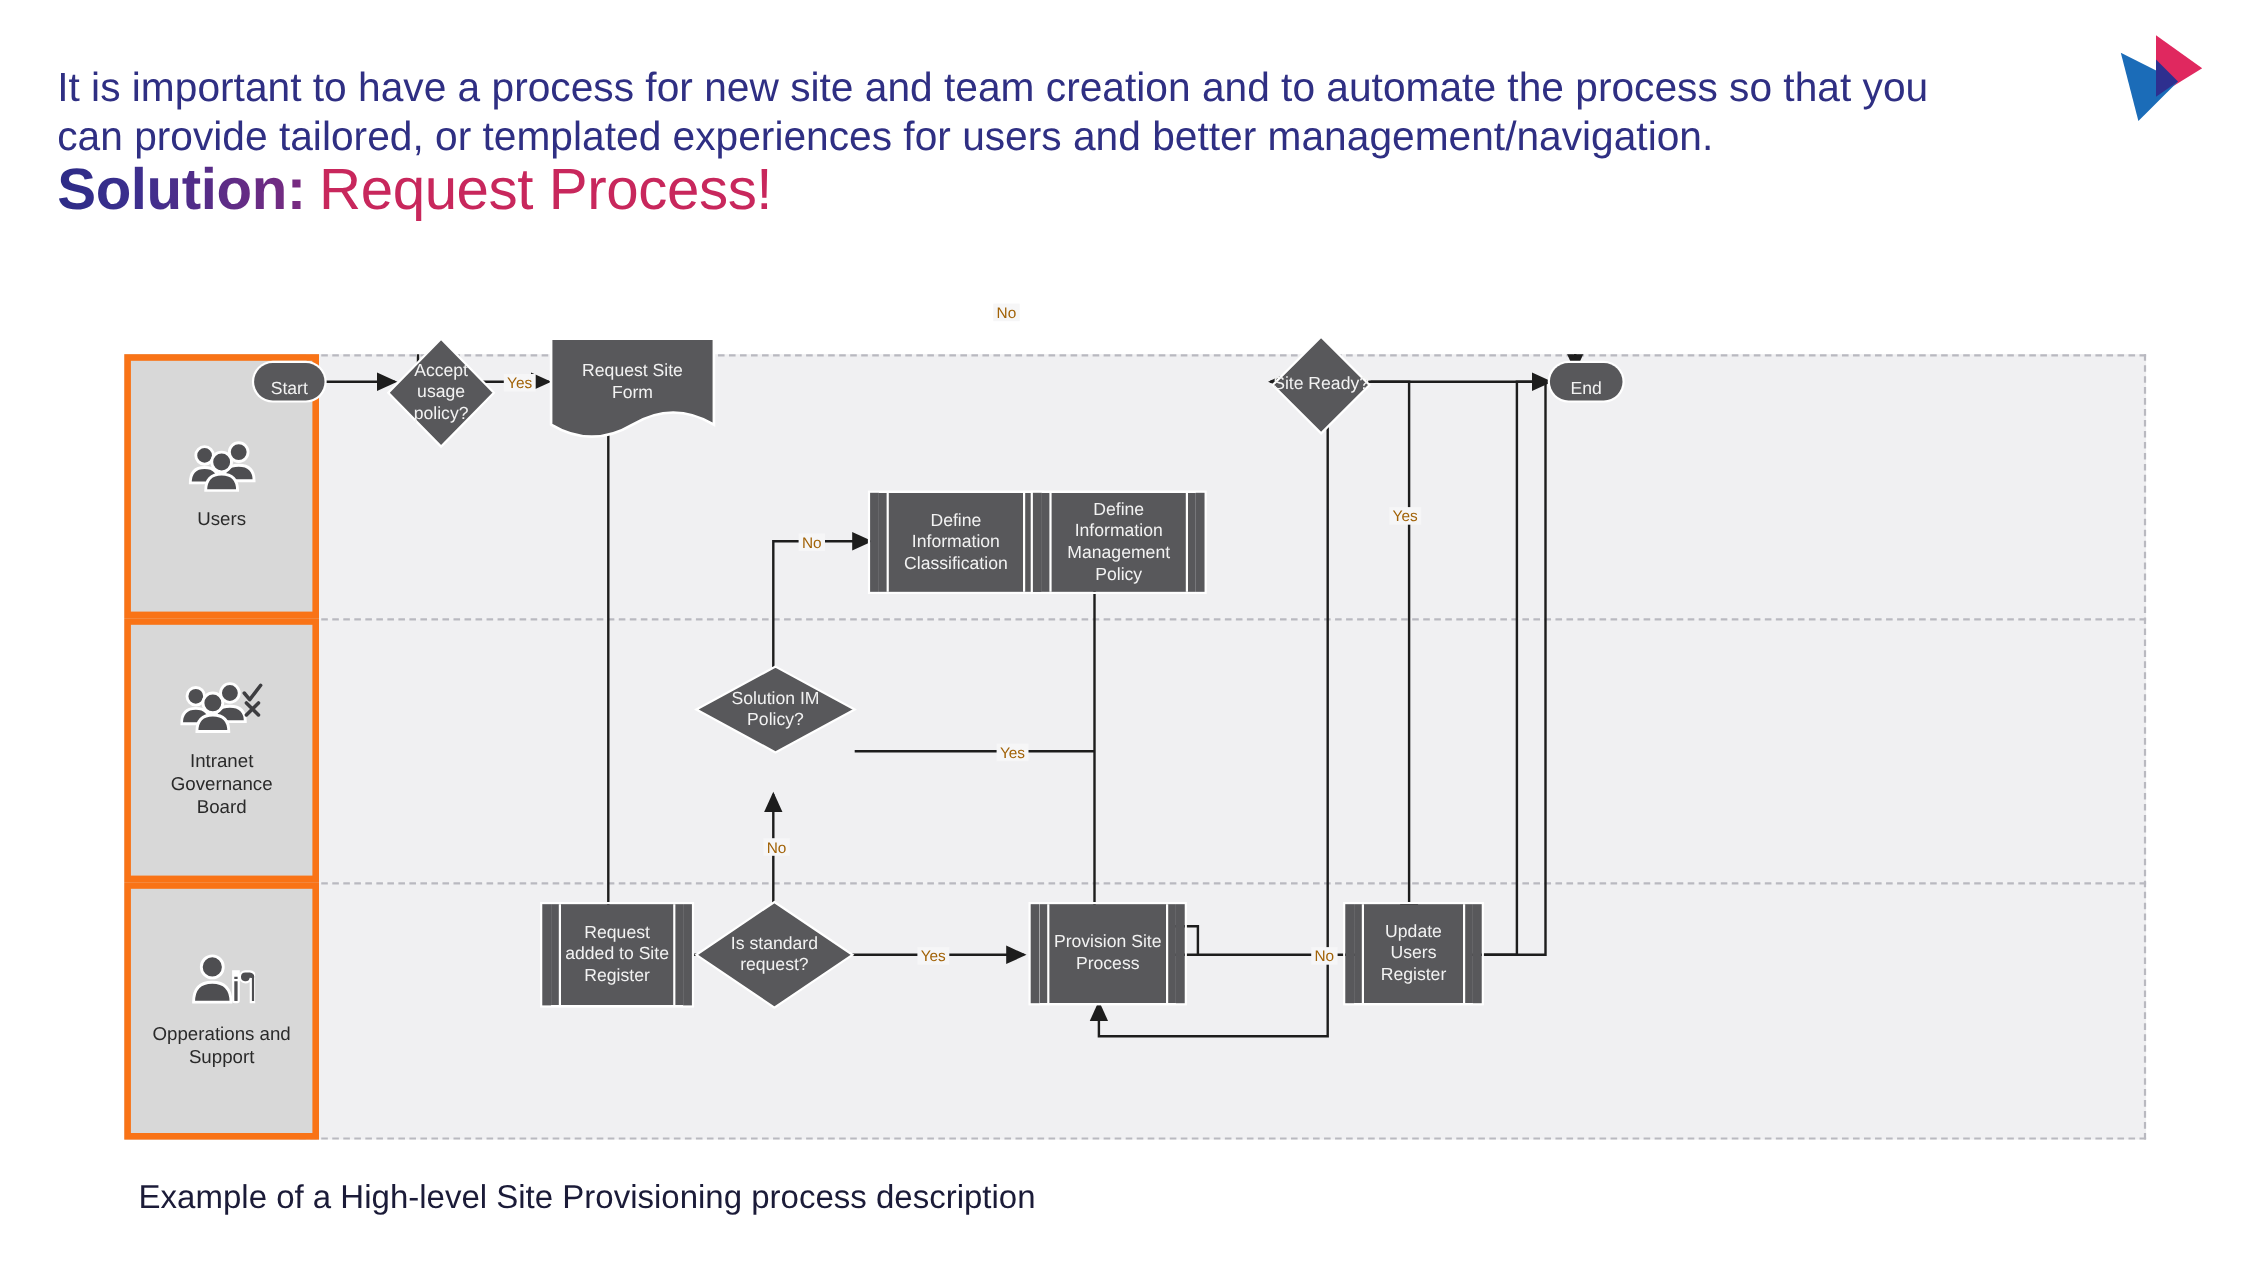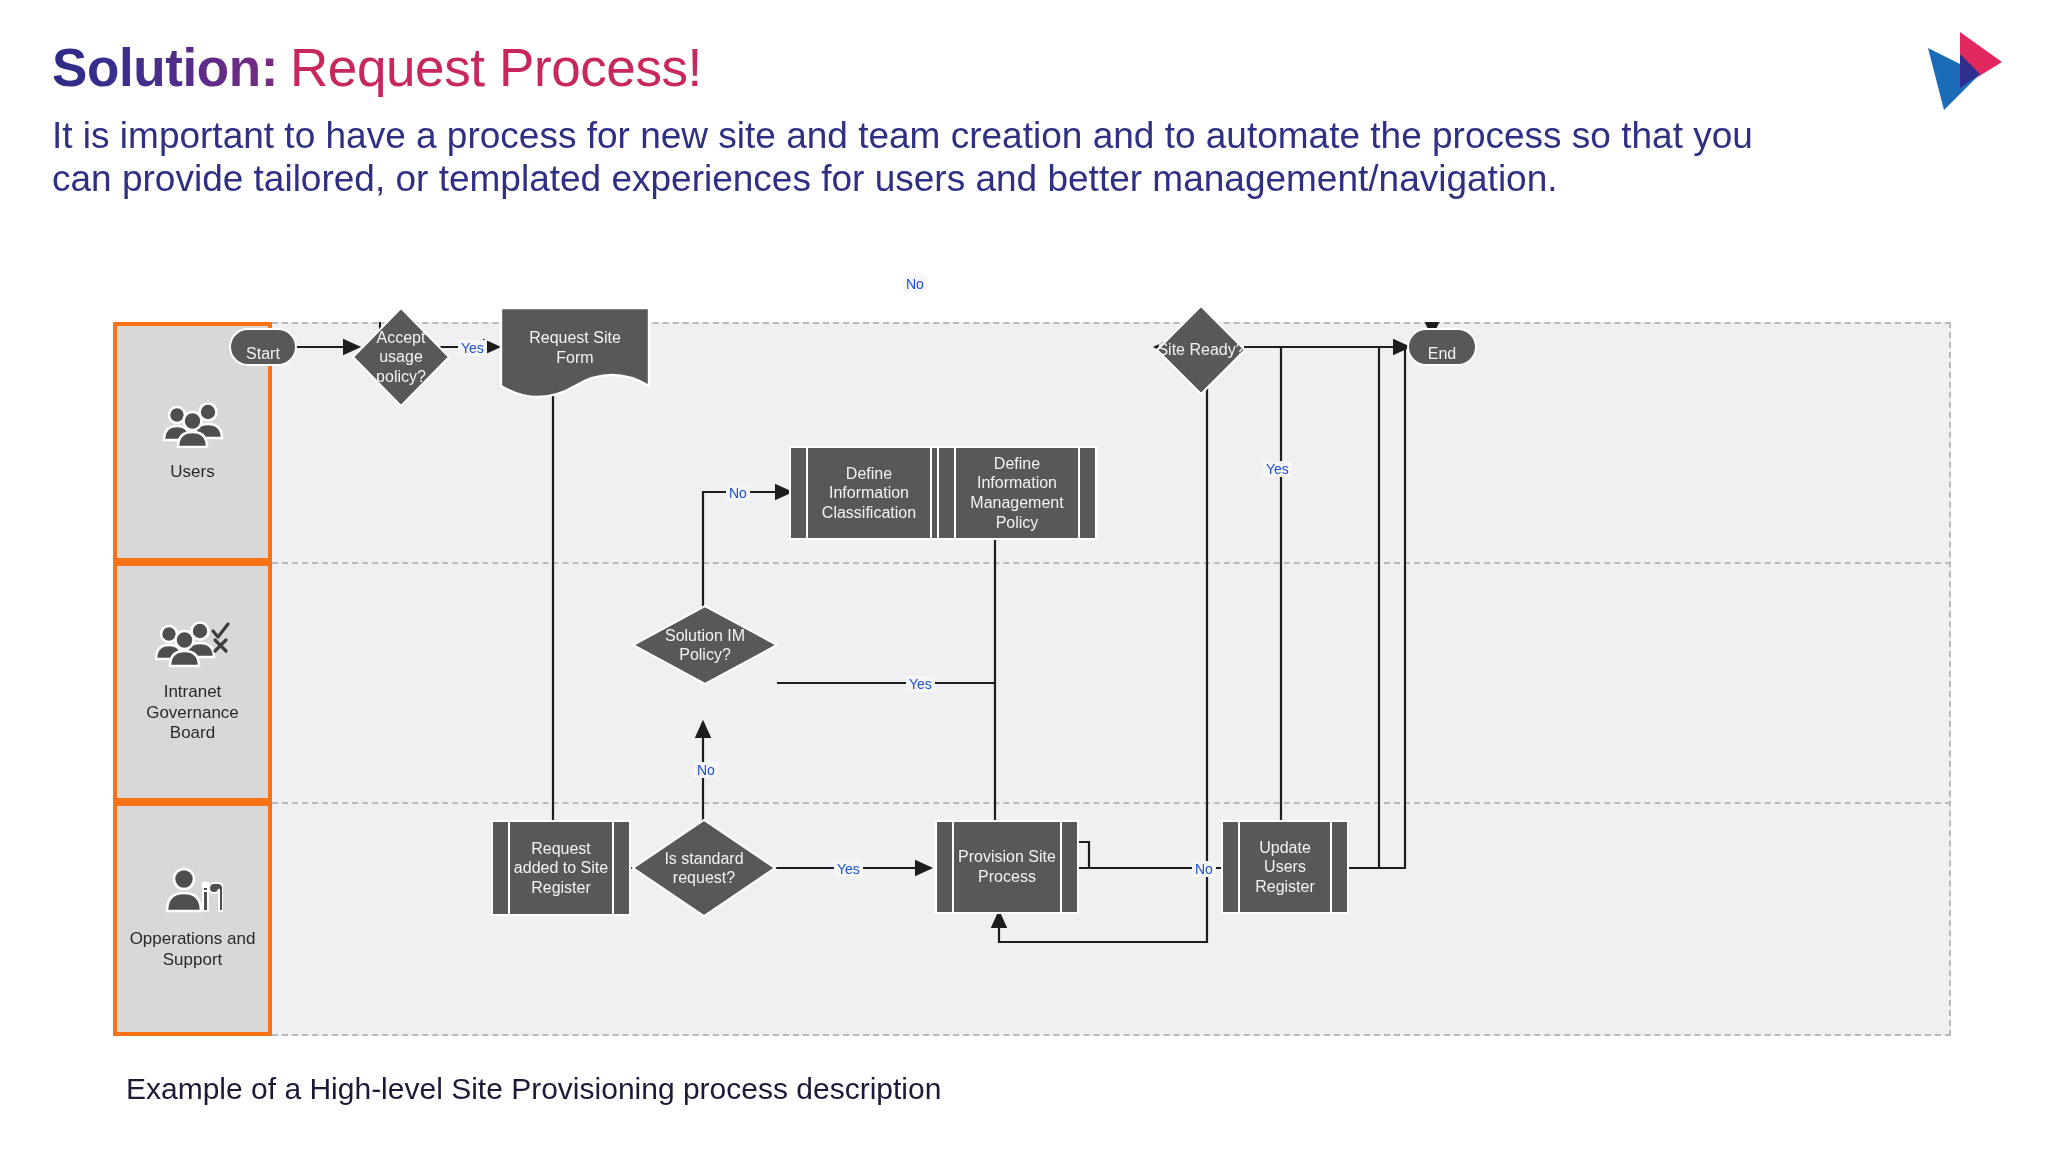--- a/index.html
+++ b/index.html
@@ -69,23 +69,23 @@
   #diagram-canvas {
     position: absolute;
     left: 0; top: 0;
     width: 100%; height: 100%;
   }
 
   
   .lane-header {
     position: absolute;
     left: 0;
-    width: 159px;
+    width: 177px;
     background: #d8d8d8;
-    border: 4px solid #f97316;
+    border: 6px solid #f97316;
     box-sizing: border-box;
     display: flex;
     flex-direction: column;
     align-items: center;
     justify-content: center;
   }
   .lane-header .lane-icon { margin-bottom: 10px; }
   .lane-header .lane-label {
     font-size: 17px;
     color: #2a2a2a;
@@ -191,45 +191,45 @@
   .doc-node .doc-text {
     position: absolute; left: 0; top: 8px; width: 100%;
     text-align: center; color: #f2f2f2; font-size: 16px; line-height: 1.22;
     padding-top: 14px;
   }
 
   
   .edge-label {
     position: absolute;
     font-size: 14px;
-    color: #1d4ed8;
+    color: #a16207;
     background: #f6f6f7;
     padding: 1px 3px;
     line-height: 1;
     font-family: "Liberation Sans", sans-serif;
   }
 
   
   #caption {
     position: absolute;
     left: 126px;
     top: 1072px;
     font-size: 30px;
     color: #1b1b38;
     font-family: "Liberation Sans", sans-serif;
   }
 </style>
 </head>
 <body>
 
 <div id="header">
+  <div id="slide-subtitle">It is important to have a process for new site and team creation and to automate the process so that you can provide tailored, or templated experiences for users and better management/navigation.</div>
   <div id="slide-title">
     <span id="title-bold">Solution:</span><span id="title-rest">Request Process!</span>
   </div>
-  <div id="slide-subtitle">It is important to have a process for new site and team creation and to automate the process so that you can provide tailored, or templated experiences for users and better management/navigation.</div>
 </div>
 
 <svg id="logo" viewBox="0 0 90 86">
   <polygon points="46,6 88,36 46,62" fill="#e0285f"></polygon>
   <polygon points="14,22 66,48 30,84" fill="#1b6cb8"></polygon>
   <polygon points="46,28 66,48 46,62" fill="#2e2f8f"></polygon>
 </svg>
 
 <div id="diagram">
 

